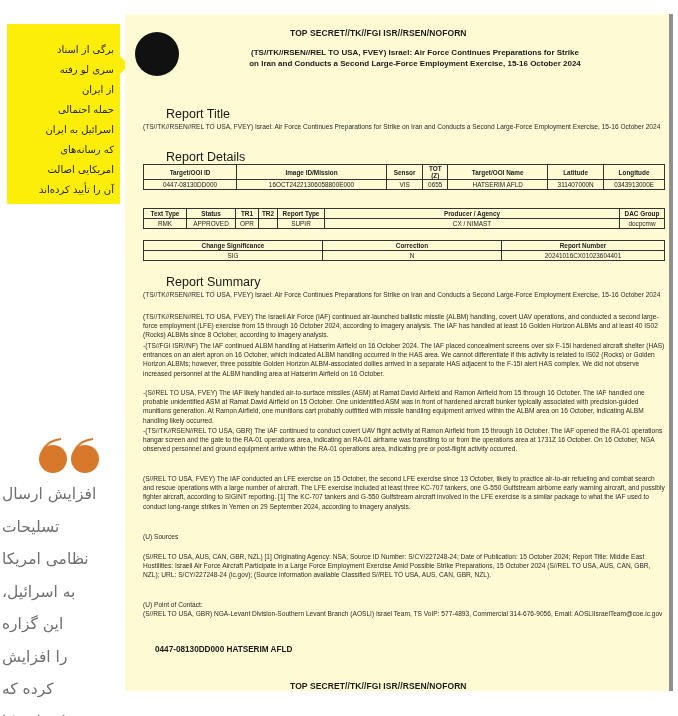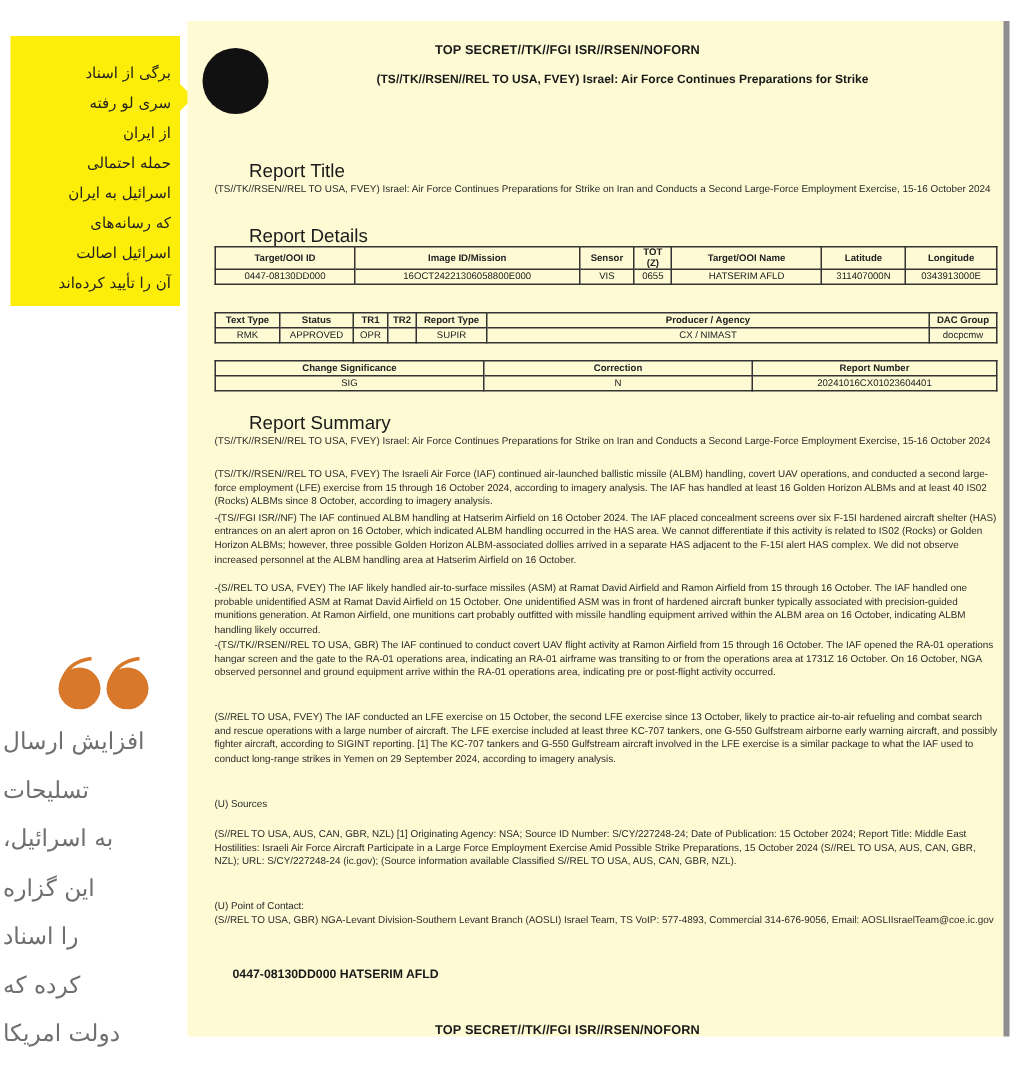--- a/index.html
+++ b/index.html
@@ -32,48 +32,50 @@
 </head>
 <body>
 
 <div class="callout">
   <span class="callout-line">برگی از اسناد</span>
   <span class="callout-line">سری لو رفته</span>
   <span class="callout-line">از ایران</span>
   <span class="callout-line">حمله احتمالی</span>
   <span class="callout-line">اسرائیل به ایران</span>
   <span class="callout-line">که رسانه‌های</span>
-  <span class="callout-line">اسرائیل اصالت</span>
+  <span class="callout-line">امریکایی اصالت</span>
   <span class="callout-line">آن را تأیید کرده‌اند</span>
 </div>
 
 <svg class="quote-mark" viewBox="0 0 64 36">
   <circle cx="16" cy="22" r="14" fill="#d8782a"></circle>
   <path d="M4 18 Q8 4 24 2" stroke="#d8782a" stroke-width="2.2" fill="none"></path>
   <circle cx="48" cy="22" r="14" fill="#d8782a"></circle>
   <path d="M36 18 Q40 4 56 2" stroke="#d8782a" stroke-width="2.2" fill="none"></path>
 </svg>
 
 <div class="pull-quote">
   <span class="pull-line">افزایش ارسال</span>
   <span class="pull-line">تسلیحات</span>
+  <span class="pull-line">نظامی امریکا</span>
   <span class="pull-line">به اسرائیل،</span>
   <span class="pull-line">این گزاره</span>
-  <span class="pull-line">را اسناد</span>
+  <span class="pull-line">را افزایش</span>
   <span class="pull-line">کرده که</span>
   <span class="pull-line">دولت امریکا</span>
 
 </div>
 
 <div class="sheet">
   <div class="punch"></div>
   <div class="doc">
     <div class="class-banner">TOP SECRET//TK//FGI ISR//RSEN/NOFORN</div>
     <div class="headline">
       <div>(TS//TK//RSEN//REL TO USA, FVEY) Israel: Air Force Continues Preparations for Strike</div>
+      <div>on Iran and Conducts a Second Large-Force Employment Exercise, 15-16 October 2024</div>
     </div>
 
     <div class="h2" style="top:93px;">Report Title</div>
     <div class="small" style="top:108px;">(TS//TK//RSEN//REL TO USA, FVEY) Israel: Air Force Continues Preparations for Strike on Iran and Conducts a Second Large-Force Employment Exercise, 15-16 October 2024</div>
 
     <div class="h2" style="top:136px;">Report Details</div>
     <table class="rt" style="left:3px; top:150px; width:522px;">
       <tbody>
           <tr>
         <th style="width:88px;">Target/OOI ID</th>

